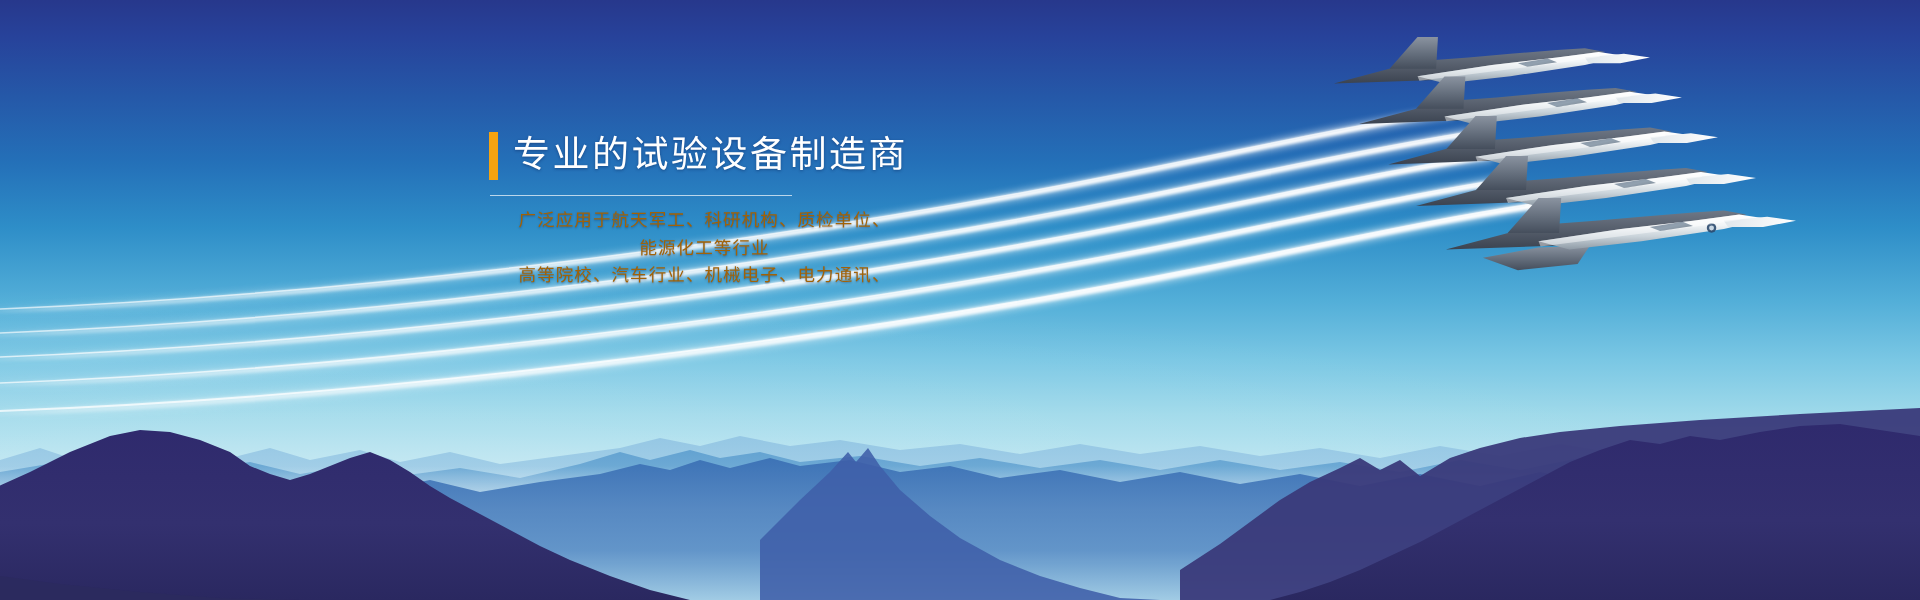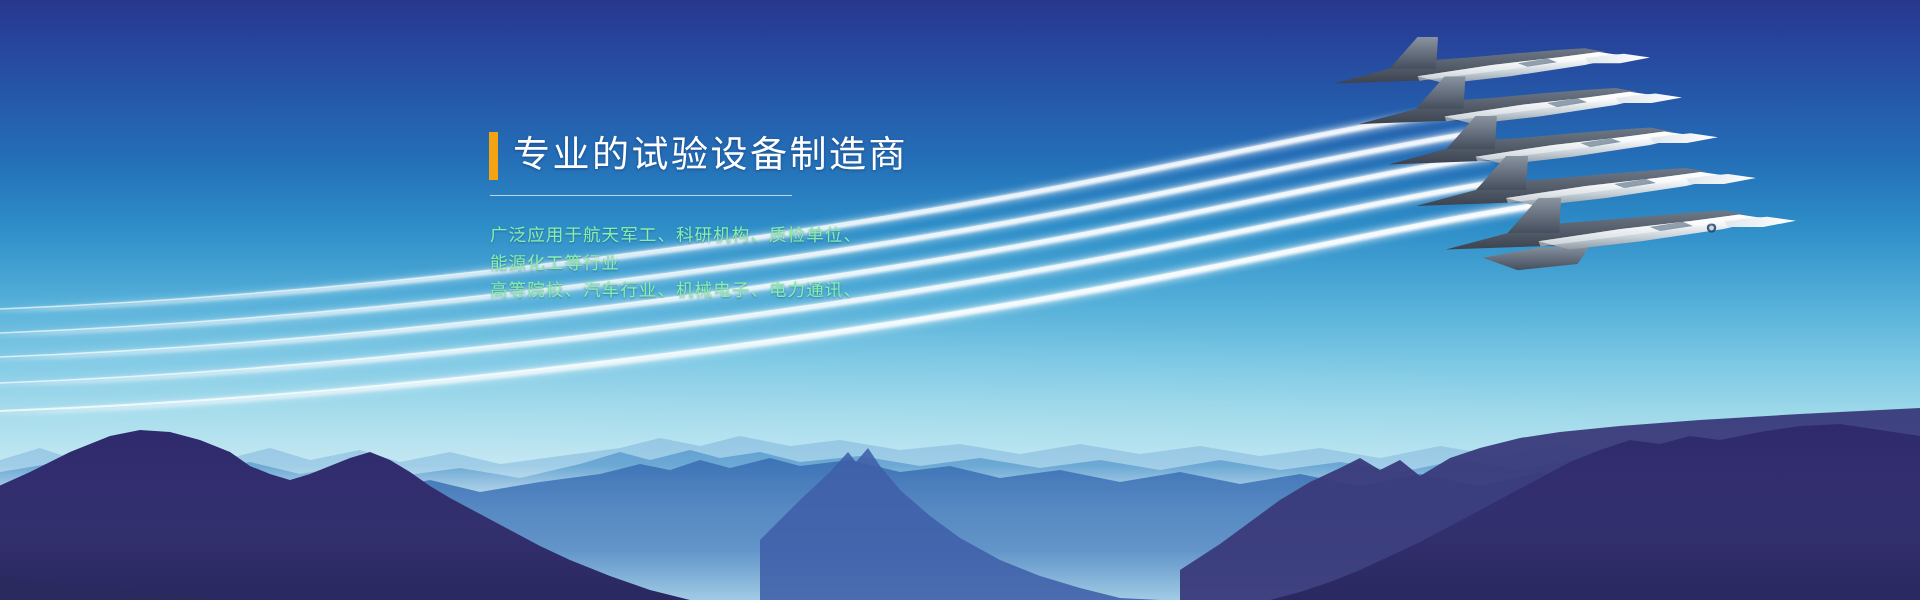--- a/index.html
+++ b/index.html
@@ -68,20 +68,21 @@
     bottom: 0;
     height: 260px;
   }
 
   
   .copy {
     position: absolute;
     left: 489px;
     top: 130px;
     width: 430px;
+    text-align: center;
   }
   .headline-row {
     display: flex;
     align-items: stretch;
     height: 52px;
   }
   .accent-bar {
     width: 9px;
     background: #f5a311;
     flex: 0 0 auto;
@@ -98,23 +99,23 @@
     white-space: nowrap;
     text-shadow: 0 1px 3px rgba(10,30,80,0.45);
   }
   .rule {
     width: 302px;
     height: 1px;
     background: rgba(255,255,255,0.68);
     margin: 13px 0 0 1px;
   }
   .sub {
-    margin-top: 26px;
+    margin-top: 11px;
     padding-left: 1px;
-    color: #86efac;
+    color: #a16207;
     font-size: 17.5px;
     line-height: 27.5px;
     letter-spacing: 1.1px;
     text-shadow: 0 1px 2px rgba(10,30,80,0.38);
   }
   .sub div { white-space: nowrap; }
 </style>
 </head>
 <body>
 

